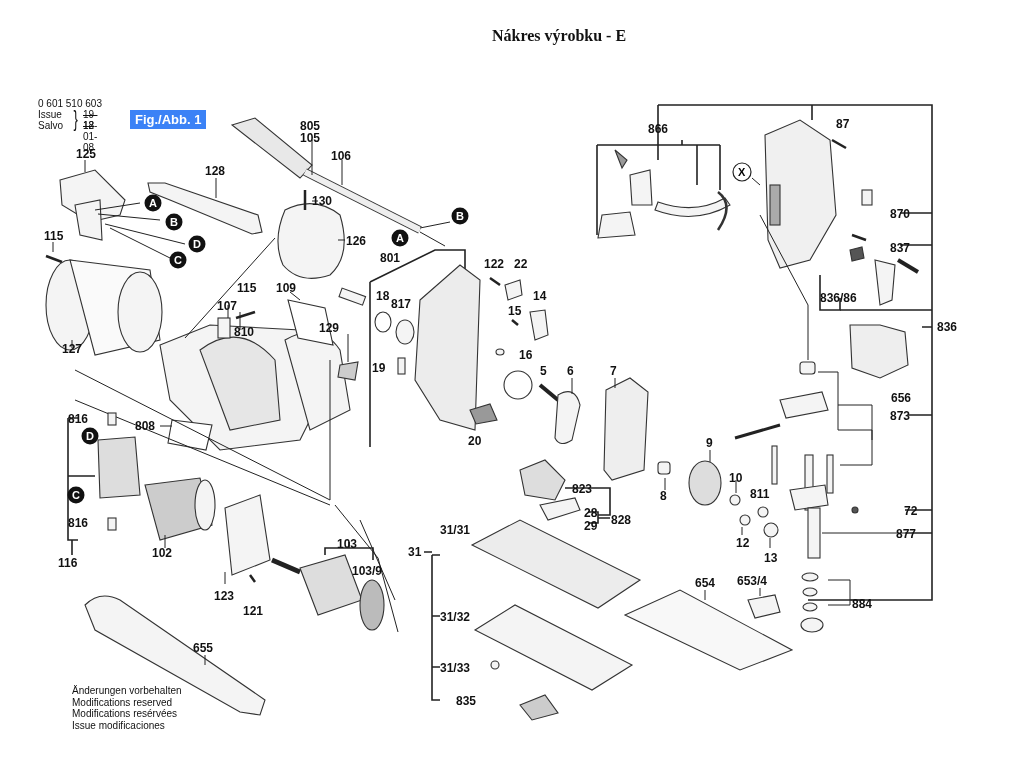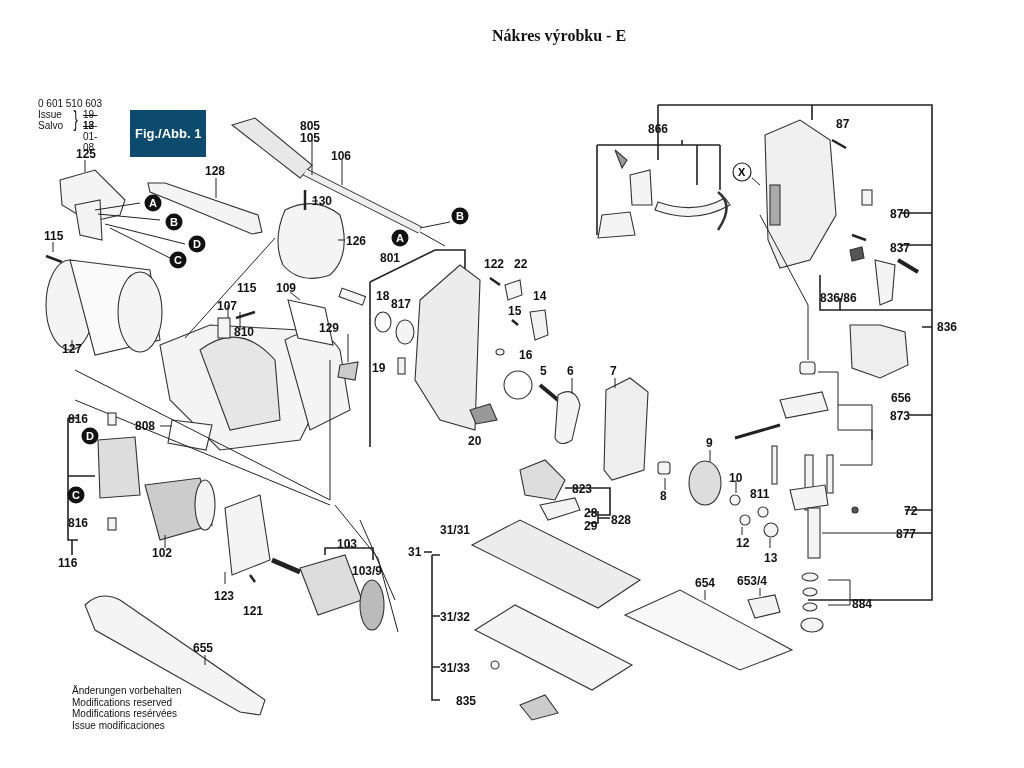--- a/index.html
+++ b/index.html
@@ -2,21 +2,21 @@
 <html><head>
 <meta charset="utf-8">
 <style>
   html,body{margin:0;padding:0;background:#fff;}
   body{width:1024px;height:768px;position:relative;overflow:hidden;font-family:"Liberation Sans",sans-serif;color:#111;}
   #title{position:absolute;left:492px;top:27px;font-family:Liberation Serif, serif;font-weight:bold;font-size:16px;color:#111;}
   #meta{position:absolute;left:38px;top:98px;font-size:10px;line-height:11px;}
   #meta .brace{position:absolute;left:34px;top:10px;font-size:22px;line-height:22px;transform:scaleX(0.6);}
   #meta .stand-val{position:absolute;left:45px;top:11px;text-decoration:line-through;}
   #meta .issue-val{position:absolute;left:45px;top:22px;}
-  #fig{position:absolute;left:130px;top:110px;background:#0c4a6e;color:#fff;font-weight:bold;font-size:13px;padding:16px 5px;}
+  #fig{position:absolute;left:130px;top:110px;background:#3b82f6;color:#fff;font-weight:bold;font-size:13px;padding:2px 5px;}
   #notes{position:absolute;left:40px;top:685px;font-size:10px;line-height:11.5px;margin-left:32px;}
   svg#diagram{position:absolute;left:0;top:0;}
   .lbl{font-family:"Liberation Sans",sans-serif;font-weight:bold;font-size:12px;fill:#111;}
   .ln{stroke:#222;stroke-width:1;fill:none;}
   .br{stroke:#222;stroke-width:1.6;fill:none;}
   .part{stroke:#333;stroke-width:1.1;fill:#f4f4f4;}
   .callout circle{fill:#111;}
   .callout text{fill:#fff;font-weight:bold;font-size:11px;font-family:"Liberation Sans",sans-serif;}
 </style>
 </head>

